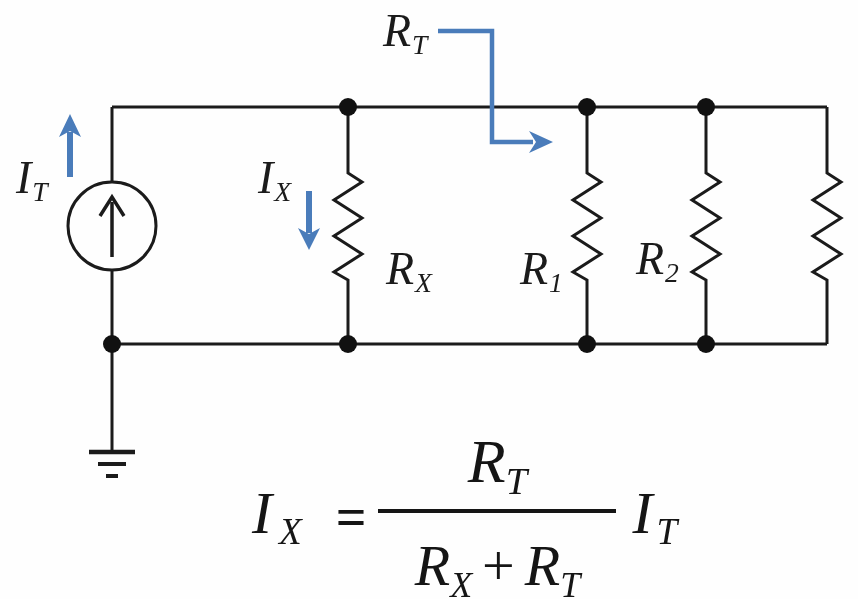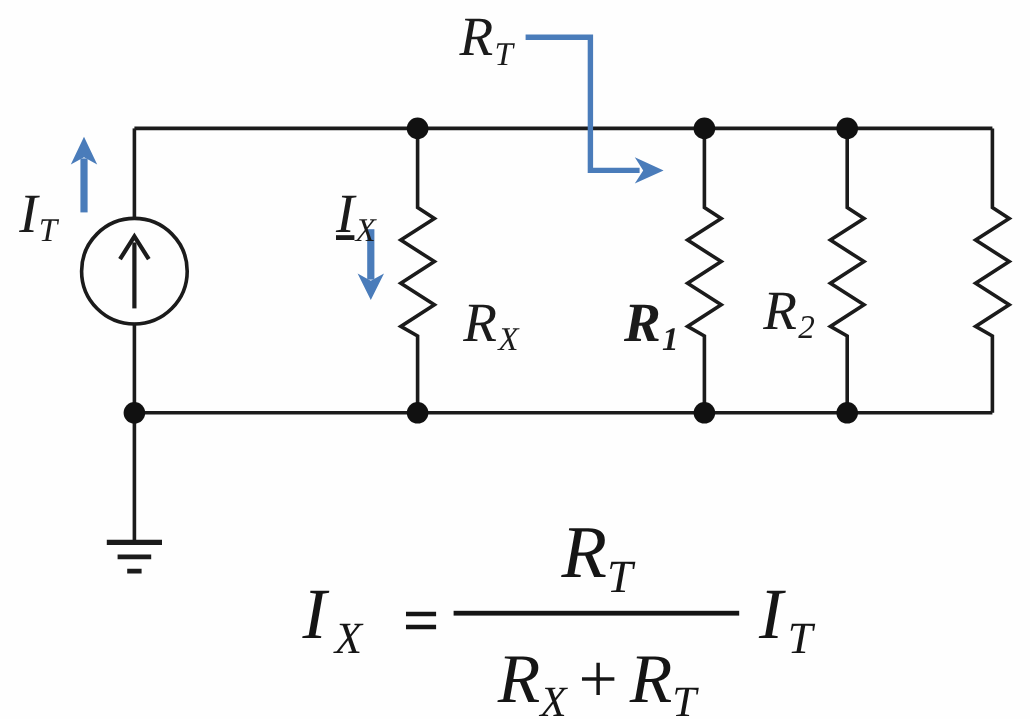--- a/index.html
+++ b/index.html
@@ -136,29 +136,29 @@
   </svg>
 
   <div class="lbl" style="left:16px;top:155px;">
     <span>I</span><span class="sub">T</span>
   </div>
 
   <div class="lbl" style="left:383px;top:8px;">
     <span>R</span><span class="sub">T</span>
   </div>
 
-  <div class="lbl" style="left:280px;top:155px;text-decoration:underline;">
+  <div class="lbl" style="left:258px;top:155px;">
     <span>I</span><span class="sub">X</span>
   </div>
 
   <div class="lbl" style="left:386px;top:246px;">
     <span>R</span><span class="sub">X</span>
   </div>
 
-  <div class="lbl" style="left:520px;top:246px;font-weight:bold;">
+  <div class="lbl" style="left:520px;top:246px;">
     <span>R</span><span class="sub">1</span>
   </div>
 
   <div class="lbl" style="left:636px;top:236px;">
     <span>R</span><span class="sub">2</span>
   </div>
 
 
   <div class="formula">
     <span class="f-lhs">

